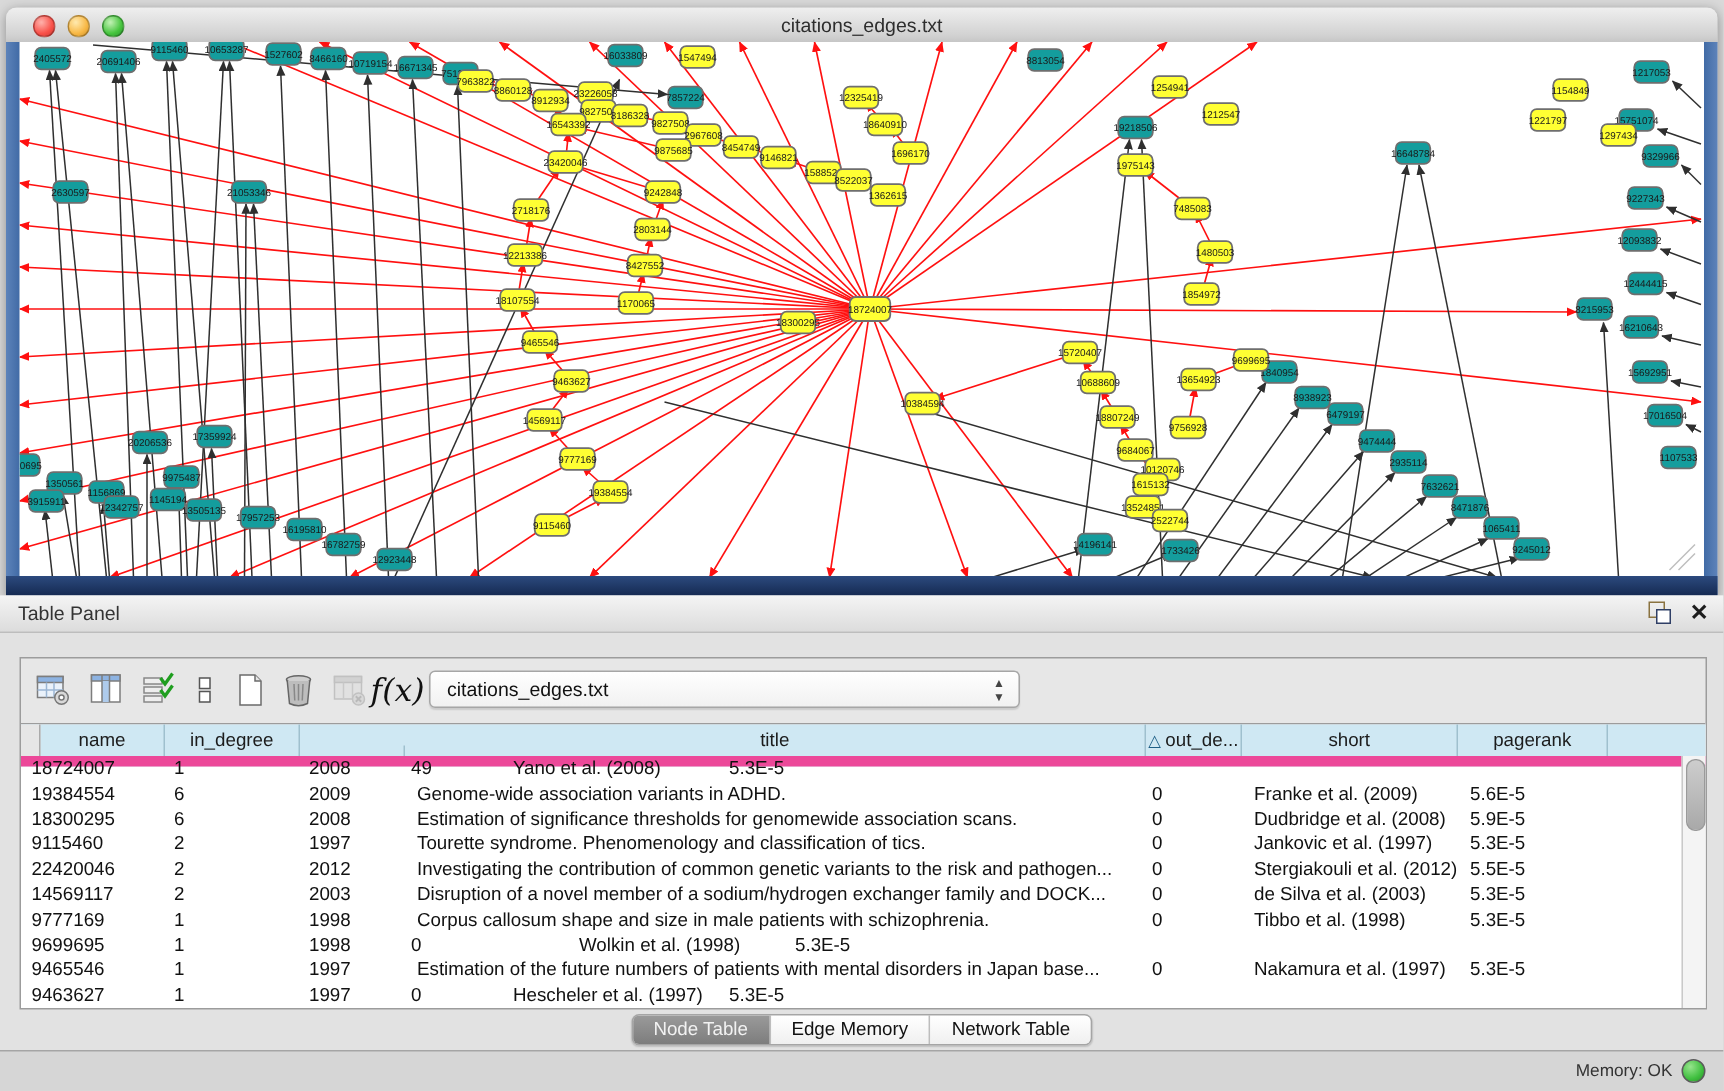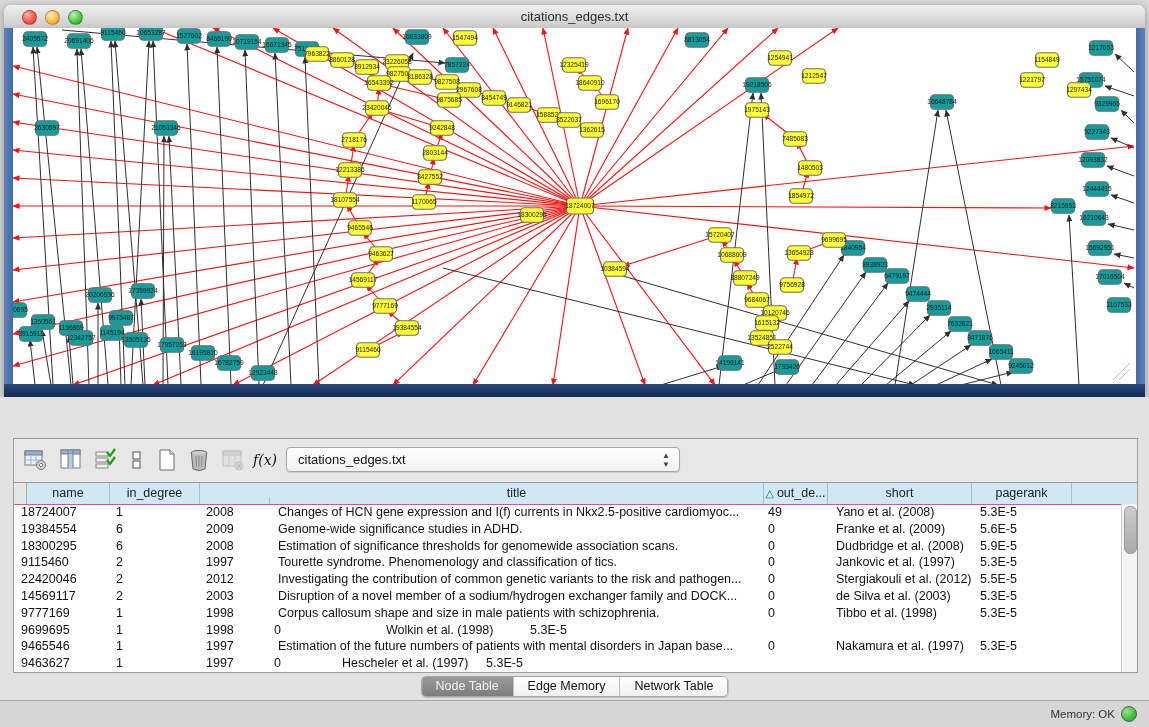--- a/index.html
+++ b/index.html
@@ -35,30 +35,30 @@
   .tp-header-icons{position:absolute;right:10px;top:4px;display:flex;gap:12px;align-items:center;}
   .float-icon{position:relative;width:15px;height:15px;}
   .float-icon .back{position:absolute;left:0;top:0;width:9px;height:9px;border:1.5px solid #8a7340;background:transparent;}
   .float-icon .front{position:absolute;right:0;bottom:0;width:8px;height:8px;border:1.5px solid #2f3f66;background:#fff;}
   .close-x{font-size:15px;font-weight:bold;color:#1d1d1d;line-height:15px;cursor:default;}
 
   .tool-table-box{position:absolute;left:13px;top:41px;width:1123px;height:233px;
     background:#e7e7e7;border:1px solid #9c9c9c;}
   .tp-toolbar{position:absolute;left:0;top:0;right:0;height:42px;}
   .tb-icon{position:absolute;top:8px;width:26px;height:26px;display:flex;align-items:center;justify-content:center;}
-  .fx-label{font-family:"DejaVu Serif",serif;font-style:italic;font-size:14px;color:#111;}
+  .fx-label{font-family:"DejaVu Serif",serif;font-style:italic;font-size:21px;color:#111;}
   .combo{position:absolute;left:272px;top:8px;width:394px;height:25px;
     border:1px solid #a6a6a6;border-radius:4px;background:linear-gradient(#ffffff,#f1f1f1);
     font-size:13px;color:#111;line-height:24px;padding-left:11px;box-sizing:border-box;
     box-shadow:0 1px 1px rgba(0,0,0,.12);}
   .combo-arrows{position:absolute;right:9px;top:3px;font-size:8px;color:#444;line-height:9px;text-align:center;}
 
   .grid-table{position:absolute;left:0;top:43px;right:0;bottom:0;background:#fff;border-top:1px solid #9c9c9c;}
   .thead{position:absolute;left:0;top:0;height:21px;right:0;display:flex;
-    border-bottom:1px solid #ec4899;background:#cfe8f3;}
+    border-bottom:7px solid #ec4899;background:#cfe8f3;}
   .th{box-sizing:border-box;border-right:1px solid #9fc0ce;font-size:12.5px;color:#1c1c1c;
     text-align:center;line-height:20px;overflow:hidden;white-space:nowrap;}
   .th.gutter{background:#e6e6e6;border-right:1px solid #aaa;}
   .sort-tri{color:#1d5f86;font-size:11px;margin-right:3px;}
   .tbody{position:absolute;left:0;top:21px;right:15px;bottom:0;overflow:hidden;}
   .tr{display:flex;height:16.8px;}
   .td{box-sizing:border-box;font-size:12.5px;color:#111;line-height:16.5px;
     white-space:nowrap;overflow:hidden;}
   .vscroll{position:absolute;right:0;top:21px;bottom:0;width:15px;background:#f4f4f4;border-left:1px solid #c9c9c9;}
   .vthumb{position:absolute;left:1.5px;top:2px;width:11px;height:46px;border-radius:6px;
@@ -664,20 +664,30 @@
           </g>
           <line x1="1100" y1="352" x2="1117" y2="335" stroke="#bdbdbd"></line>
           <line x1="1106" y1="352" x2="1117" y2="341" stroke="#bdbdbd"></line>
         </svg>
     </div>
     <div class="frame-bottom"></div>
   </div>
 </div>
 
 <div class="table-panel">
+  <div class="tp-header">
+    <div class="tp-title">Table Panel</div>
+    <div class="tp-header-icons">
+      <div class="float-icon">
+          <div class="back"></div>
+          <div class="front"></div>
+        </div>
+      <div class="close-x">✕</div>
+    </div>
+  </div>
 
   <div class="tool-table-box">
     <div class="tp-toolbar">
       <div class="tb-icon" style="left:8px">
         <svg width="24" height="24">
           <rect x="2" y="3" width="17" height="14" fill="#eaf2fb" stroke="#7d7d7d"></rect>
           <rect x="2" y="3" width="17" height="4" fill="#8db3e2" stroke="#7d7d7d"></rect>
           <line x1="8" y1="7" x2="8" y2="17" stroke="#9bb6d4"></line>
             <line x1="13" y1="7" x2="13" y2="17" stroke="#9bb6d4"></line>
           <line x1="2" y1="12" x2="19" y2="12" stroke="#9bb6d4"></line>
@@ -753,30 +763,29 @@
           <div class="th" style="width: 64px;"><span class="sort-tri">△</span>out_de...</div>
           <div class="th" style="width: 144px;">short</div>
           <div class="th" style="width: 100px;">pagerank</div>
           <div class="th" style="width: 47px; border-right: none;"></div>
         </div>
       <div class="tbody" id="table-body">
           <div class="tr">
             <div class="td" style="width: 96px; padding-left: 7px;">18724007</div>
             <div class="td" style="width: 90px; padding-left: 6px;">1</div>
             <div class="td" style="width: 70px; padding-left: 6px;">2008</div>
-            <div class="td" style="width: 494px; padding-left: 8px;">Changes of HCN gene expression and I(f) currents in Nkx2.5-positive cardiomyoc...</div>
             <div class="td" style="width: 64px; padding-left: 4px;">49</div>
             <div class="td" style="width: 144px; padding-left: 8px;">Yano et al. (2008)</div>
             <div class="td" style="width: 100px; padding-left: 8px;">5.3E-5</div>
           </div>
           <div class="tr">
             <div class="td" style="width: 96px; padding-left: 7px;">19384554</div>
             <div class="td" style="width: 90px; padding-left: 6px;">6</div>
             <div class="td" style="width: 70px; padding-left: 6px;">2009</div>
-            <div class="td" style="width: 494px; padding-left: 8px;">Genome-wide significance studies in ADHD.</div>
+            <div class="td" style="width: 494px; padding-left: 8px;">Genome-wide association variants in ADHD.</div>
             <div class="td" style="width: 64px; padding-left: 4px;">0</div>
             <div class="td" style="width: 144px; padding-left: 8px;">Franke et al. (2009)</div>
             <div class="td" style="width: 100px; padding-left: 8px;">5.6E-5</div>
           </div>
           <div class="tr">
             <div class="td" style="width: 96px; padding-left: 7px;">18300295</div>
             <div class="td" style="width: 90px; padding-left: 6px;">6</div>
             <div class="td" style="width: 70px; padding-left: 6px;">2008</div>
             <div class="td" style="width: 494px; padding-left: 8px;">Estimation of significance thresholds for genomewide association scans.</div>
             <div class="td" style="width: 64px; padding-left: 4px;">0</div>

